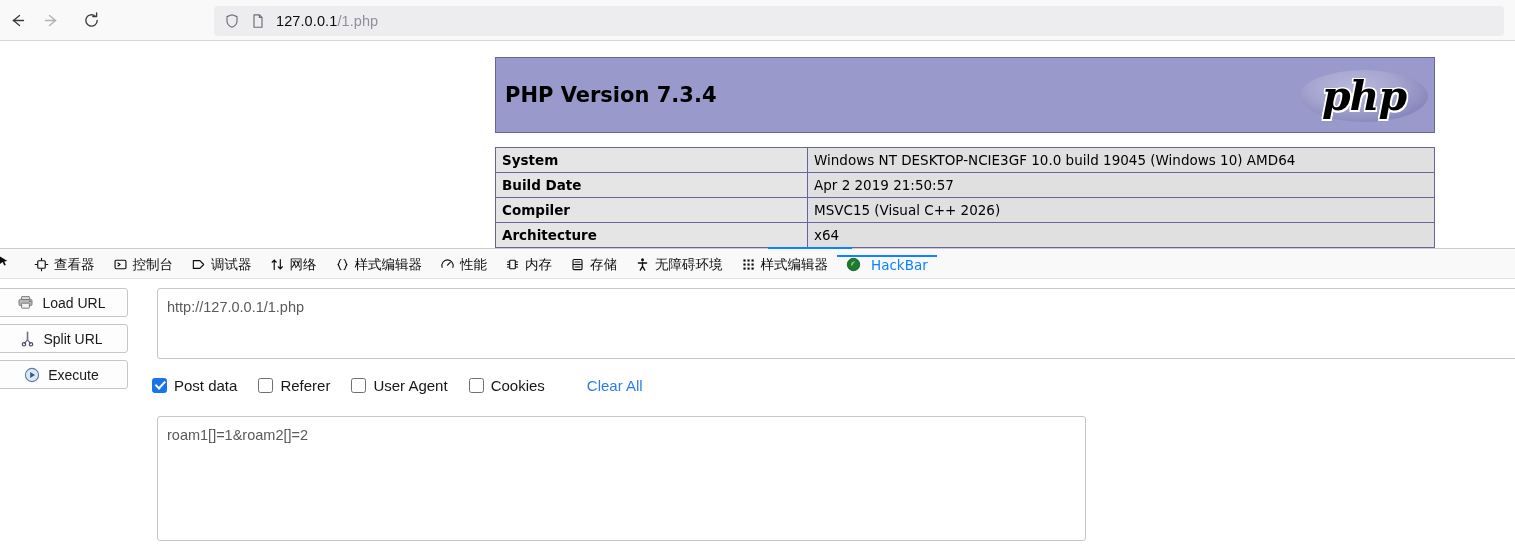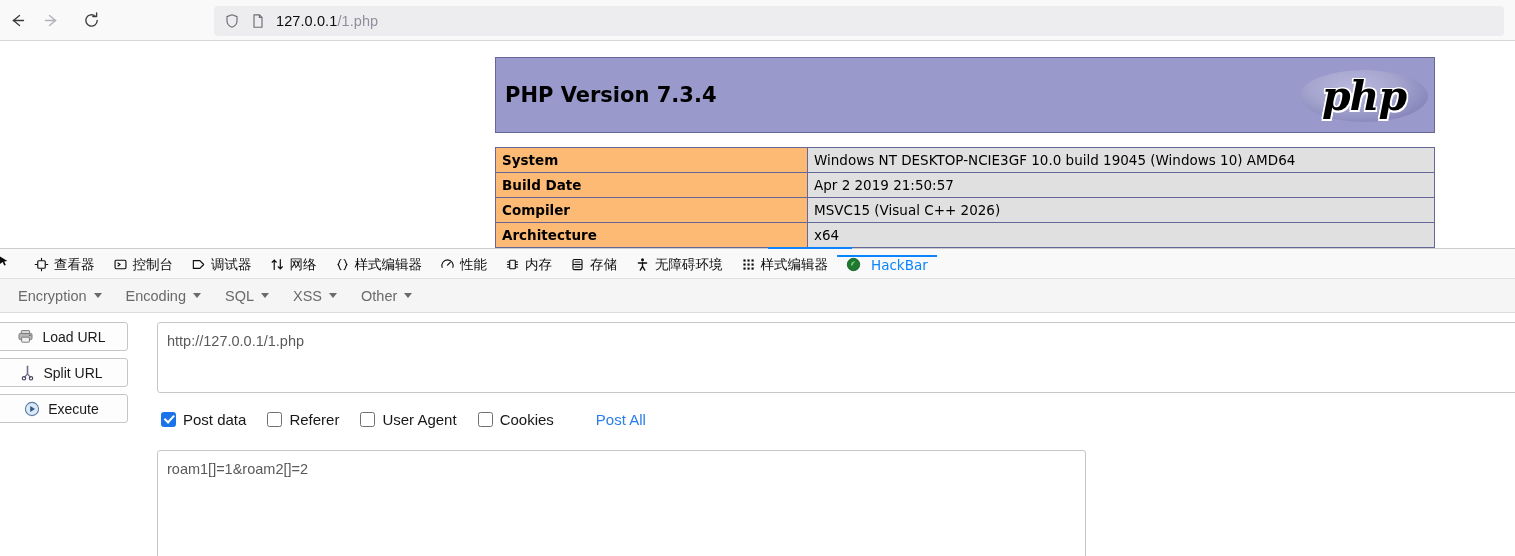--- a/index.html
+++ b/index.html
@@ -89,21 +89,21 @@
     table-layout: fixed;
   }
   #php-info-table td {
     border: 1px solid #666699;
     padding: 4px 6px;
     font-size: 13.5px;
     height: 25px;
     font-family: "DejaVu Sans", sans-serif;
   }
   #php-info-table td.key-cell {
-    background: #fdba74;
+    background: #e5e5e5;
     font-weight: bold;
     color: #000;
     width: 312px;
   }
   #php-info-table td.val-cell {
     background: #e0e0e0;
     color: #000;
   }
 
   
@@ -202,21 +202,21 @@
     font-size: 14.5px;
     color: #5a5a5a;
     font-family: "Liberation Sans", sans-serif;
     resize: none;
     overflow: hidden;
     white-space: pre-wrap;
     line-height: 1.3;
   }
 
   #hb-options-row {
-    position: absolute; left: 161px; top: 95px;
+    position: absolute; left: 152px; top: 95px;
     display: flex; align-items: center;
     height: 22px;
     gap: 0px;
   }
   .hb-check-group {
     display: flex; align-items: center; gap: 7px;
     margin-right: 21px;
   }
   .hb-checkbox {
     width: 15px; height: 15px;
@@ -475,42 +475,20 @@
             <path d="M5.2 8.6 C5.6 5.9 7.4 4.6 10.2 4.6 C8.4 6 7.2 7.2 6.6 9.6 Z" fill="#7ed07e"></path>
           </svg>
       </span>
       <span>HackBar</span>
     </div>
 
   </div>
 
   <div id="hackbar-panel">
 
-    <div id="hackbar-menubar">
-      <div class="hb-menu-item">
-        <span>Encryption</span>
-        <span class="caret-down"></span>
-      </div>
-      <div class="hb-menu-item">
-        <span>Encoding</span>
-        <span class="caret-down"></span>
-      </div>
-      <div class="hb-menu-item">
-        <span>SQL</span>
-        <span class="caret-down"></span>
-      </div>
-      <div class="hb-menu-item">
-        <span>XSS</span>
-        <span class="caret-down"></span>
-      </div>
-      <div class="hb-menu-item">
-        <span>Other</span>
-        <span class="caret-down"></span>
-      </div>
-    </div>
 
     <div id="hackbar-body">
 
       <div id="hb-buttons">
         <div class="hb-btn">
           <span class="hb-ico">
             <svg width="17" height="15" viewBox="0 0 17 15">
                 <rect x="2" y="4.4" width="13" height="6.2" rx="1.3" fill="#b8b8b8" stroke="#707070" stroke-width="0.9"></rect>
                 <rect x="4.4" y="1.6" width="8.2" height="3" rx="0.6" fill="#dcdcdc" stroke="#707070" stroke-width="0.9"></rect>
                 <rect x="4.6" y="8.2" width="7.8" height="5" rx="0.6" fill="#f2f2f2" stroke="#707070" stroke-width="0.9"></rect>
@@ -553,20 +531,20 @@
           <span class="hb-check-label">Referer</span>
         </div>
         <div class="hb-check-group">
           <span class="hb-checkbox"></span>
           <span class="hb-check-label">User Agent</span>
         </div>
         <div class="hb-check-group">
           <span class="hb-checkbox"></span>
           <span class="hb-check-label">Cookies</span>
         </div>
-        <span id="clear-all-link">Post All</span>
+        <span id="clear-all-link">Clear All</span>
       </div>
 
       <textarea id="postdata-textarea" spellcheck="false" placeholder="" style="">roam1[]=1&amp;roam2[]=2</textarea>
 
     </div>
   </div>
 </div>
 
 </body></html>

